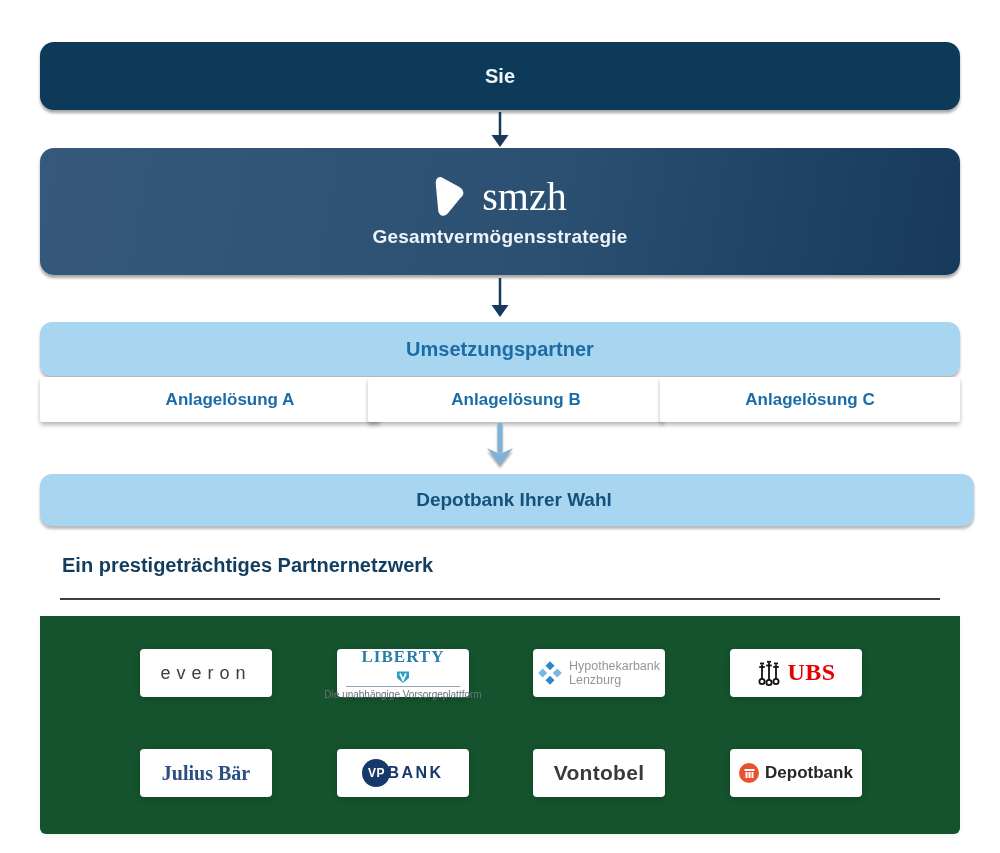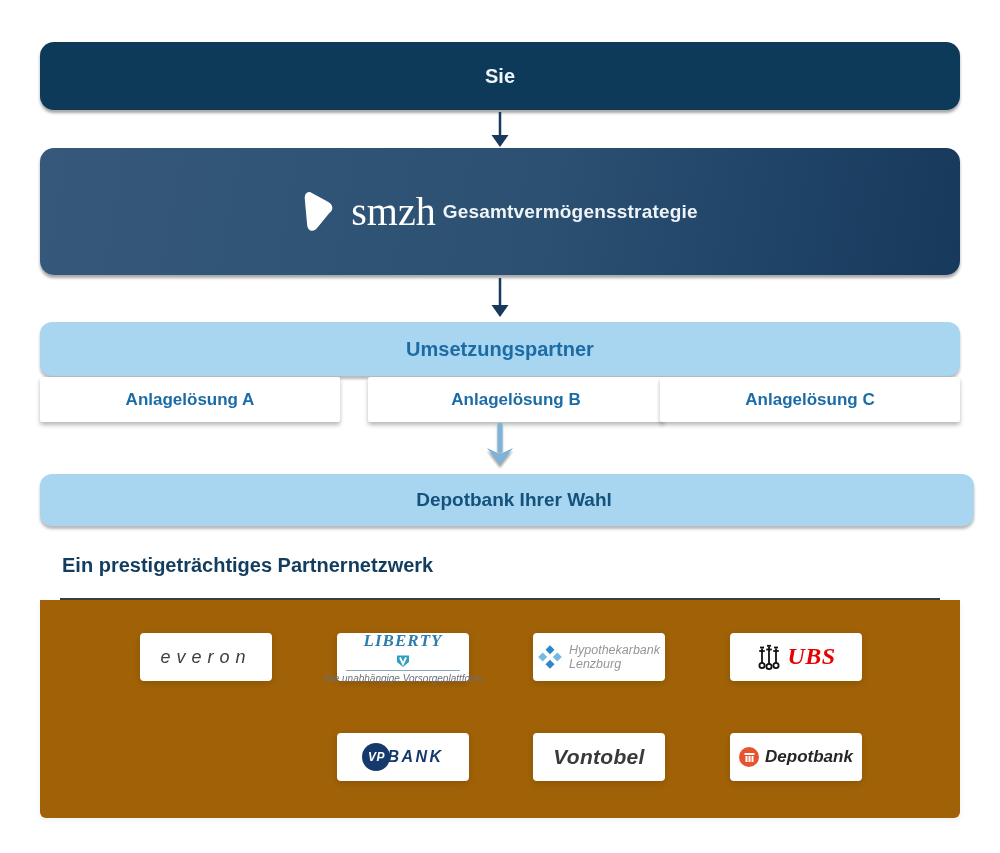--- a/index.html
+++ b/index.html
@@ -6,49 +6,49 @@
   .stage{position:relative;width:1000px;height:853px;background:#ffffff;
          font-family:"Liberation Sans",sans-serif;overflow:hidden;}
 
   
   .bar{position:absolute;left:40px;width:920px;display:flex;align-items:center;justify-content:center;}
   .bar-sie{top:42px;height:68px;background:#0e3a59;border-radius:14px;box-shadow:0 3px 3px rgba(0,0,0,.35);}
   .bar-sie .t{color:#eff5f9;font-weight:bold;font-size:20px;}
 
   .bar-smzh{top:148px;height:127px;border-radius:14px;box-shadow:0 3px 3px rgba(0,0,0,.35);
             background:linear-gradient(100deg,#36597b 0%,#2b5072 55%,#16395c 100%);
-            flex-direction:row;gap:7px;}
+            flex-direction:column;gap:7px;}
   .brandrow{display:flex;align-items:center;gap:15px;}
   .brandword{font-family:"Liberation Serif",serif;color:#ffffff;font-size:40px;line-height:1;}
   .subtitle{color:#eef4f8;font-weight:bold;font-size:19px;letter-spacing:.2px;}
 
   .bar-ums{top:322px;height:54px;background:#a8d6f0;border-radius:12px;box-shadow:0 3px 3px rgba(0,0,0,.28);}
   .bar-ums .t{color:#1c6ba5;font-weight:bold;font-size:20px;}
 
   .sol{position:absolute;top:377px;height:45px;background:#ffffff;border-radius:2px;
        box-shadow:0 3px 4px rgba(0,0,0,.28);display:flex;align-items:center;justify-content:center;}
   .sol .t{color:#1b6ca6;font-weight:bold;font-size:17px;}
-  .sol-a{left:40px;width:300px;}
+  .sol-a{left:40px;width:300px;padding-left:40px;}
   .sol-b{left:352px;width:296px;margin-left:16px;}
   .sol-c{left:660px;width:300px;}
 
   .bar-depot{top:474px;height:52px;background:#a8d6f0;border-radius:12px;box-shadow:0 3px 3px rgba(0,0,0,.28);padding-left:14px;}
   .bar-depot .t{color:#14517c;font-weight:bold;font-size:19px;}
 
   
   .arrow{position:absolute;left:0;width:1000px;display:flex;justify-content:center;}
   .arrow-1{top:112px;}
   .arrow-2{top:278px;}
   .arrow-3{top:423px;filter:drop-shadow(0 3px 1px rgba(0,0,0,.35));}
 
   
   .net-heading{position:absolute;left:62px;top:554px;font-size:20px;font-weight:bold;color:#123d5f;}
   .net-line{position:absolute;left:60px;top:598px;width:880px;height:2px;background:#3f3f3f;}
-  .net-panel{position:absolute;left:40px;top:600px;width:920px;height:218px;background:#a16207;
-             border-radius:0 0 6px 6px;box-shadow:0 2px 6px rgba(0,0,0,.06);font-style:italic;}
+  .net-panel{position:absolute;left:40px;top:616px;width:920px;height:218px;background:#14532d;
+             border-radius:0 0 6px 6px;box-shadow:0 2px 6px rgba(0,0,0,.06);}
 
   .logo-card{position:absolute;width:132px;height:48px;background:#ffffff;border-radius:4px;
              box-shadow:0 2px 7px rgba(0,0,0,.16);display:flex;align-items:center;justify-content:center;}
   .r1{top:33px;} .r2{top:133px;}
   .c1{left:100px;} .c2{left:297px;} .c3{left:493px;} .c4{left:690px;}
 
   .everon-text{font-size:18px;color:#3e3e3e;letter-spacing:6px;font-weight:400;}
 
   .lib{display:flex;flex-direction:column;align-items:center;gap:2px;}
   .lib-top{display:flex;align-items:center;gap:3px;color:#2c7da9;
@@ -187,20 +187,23 @@
             <circle cx="20" cy="22.5" r="2.6"></circle>
               <line x1="20" y1="19.8" x2="20" y2="5.5"></line>
             <line x1="17.2" y1="8" x2="22.8" y2="8"></line>
               <line x1="18" y1="4.5" x2="22" y2="4.5"></line>
           </g>
         </svg>
         <span class="ubs-word">UBS</span>
       </div>
     </div>
 
+    <div class="logo-card r2 c1">
+      <span class="julius-text">Julius Bär</span>
+    </div>
 
     <div class="logo-card r2 c2">
       <div class="vp">
         <span class="vp-badge">VP</span>
         <span class="vp-word">BANK</span>
       </div>
     </div>
 
     <div class="logo-card r2 c3">
       <span class="vontobel-text">Vontobel</span>

